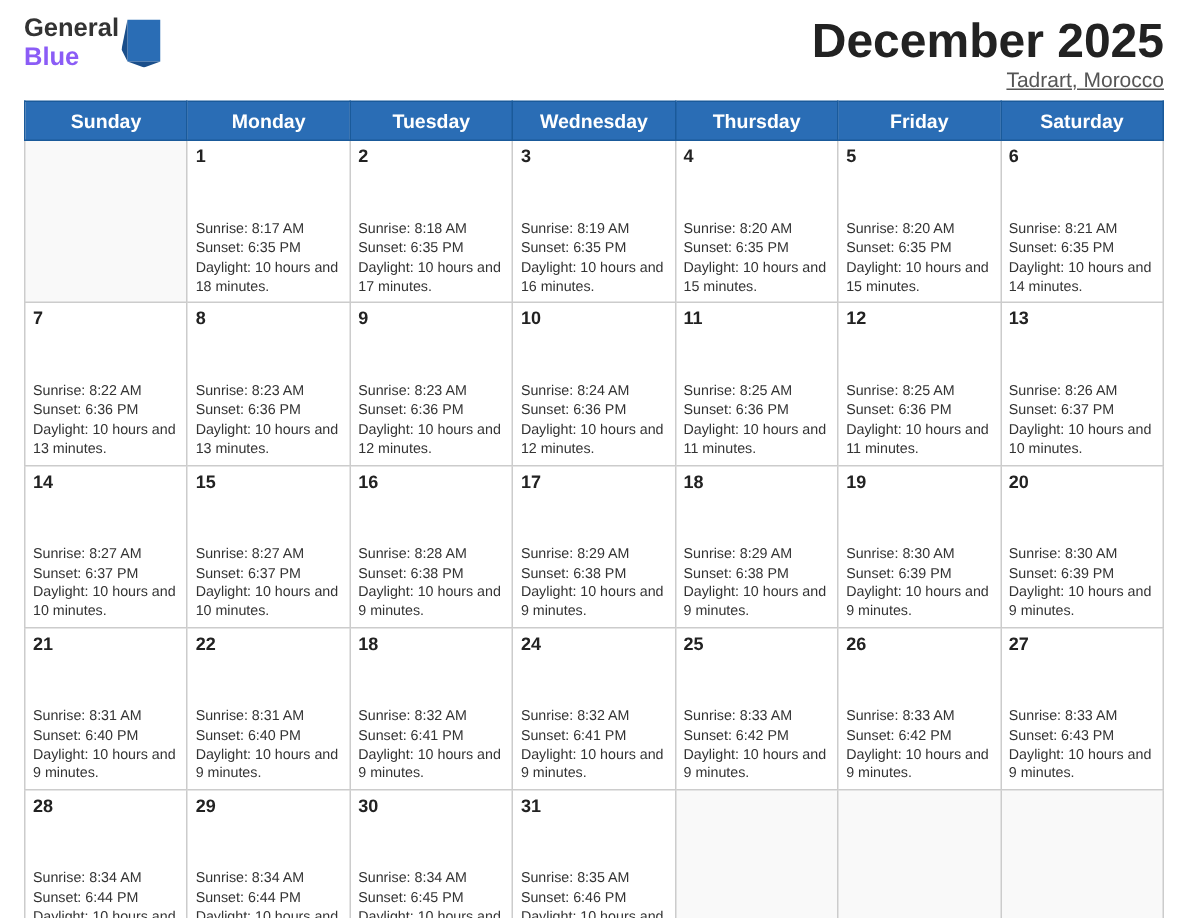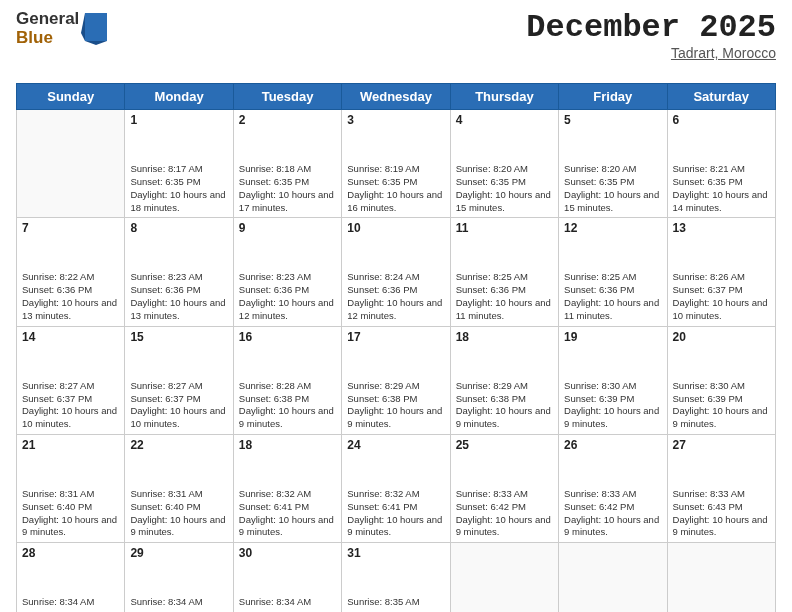--- a/index.html
+++ b/index.html
@@ -13,36 +13,35 @@
     .page {
       width: 792px;
       height: 612px;
       background: #fff;
       padding: 10px 16px 10px 16px;
     }
     .header {
       display: flex;
       justify-content: space-between;
       align-items: flex-start;
-      margin-bottom: 22px;
+      margin-bottom: 6px;
     }
     .logo {
       display: flex;
       align-items: center;
       gap: 2px;
     }
     .title-block {
       text-align: right;
     }
     .month-title {
       font-size: 32px;
       font-weight: bold;
       color: #222;
       line-height: 1.1;
-      font-family: Liberation Mono, monospace;
     }
     .location {
       font-size: 14px;
       color: #555;
       text-decoration: underline;
     }
     .calendar {
       width: 100%;
       border-collapse: collapse;
       table-layout: fixed;
@@ -82,21 +81,21 @@
     }
   </style>
 </head>
 <body>
 
 <div class="page">
   <div class="header">
     <div class="logo">
       <div style="display:flex;flex-direction:column;line-height:1.1">
         <span style="font-size:17px;font-weight:bold;color:#333">General</span>
-        <span style="font-size:17px;font-weight:bold;color:#a16207">Blue</span>
+        <span style="font-size:17px;font-weight:bold;color:#8b5cf6">Blue</span>
       </div>
       <svg width="26" height="32" viewBox="0 0 26 32">
         <polygon points="4,0 26,0 26,28 4,28" fill="#2a6db5"></polygon>
         <polygon points="4,0 4,28 0,20" fill="#1a4e8a"></polygon>
         <polygon points="26,28 4,28 15,32" fill="#1a4e8a"></polygon>
       </svg>
     </div>
     <div class="title-block">
       <div class="month-title">December 2025</div>
       <div class="location">Tadrart, Morocco</div>

